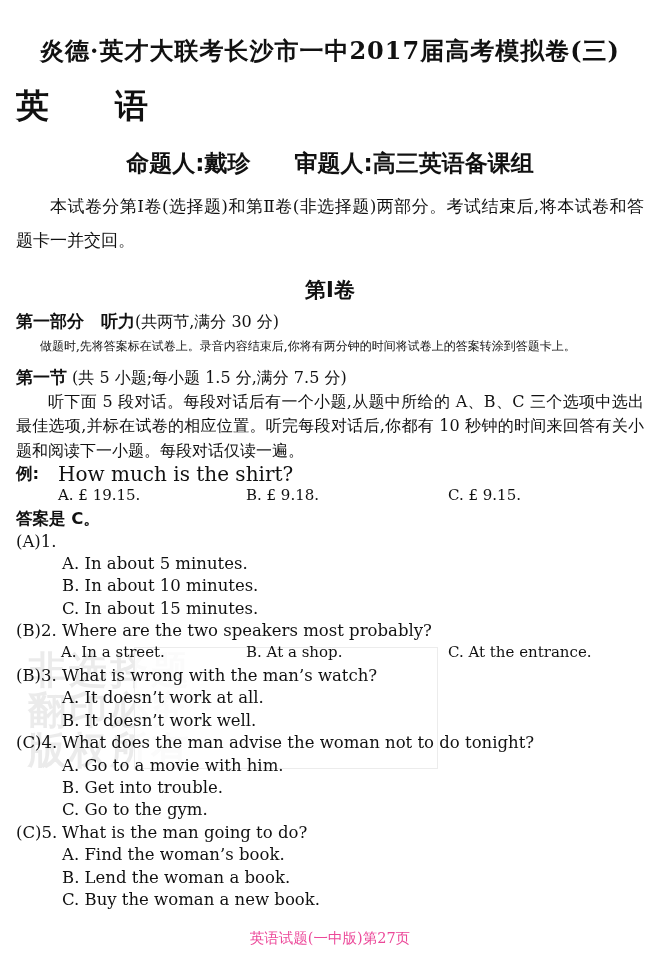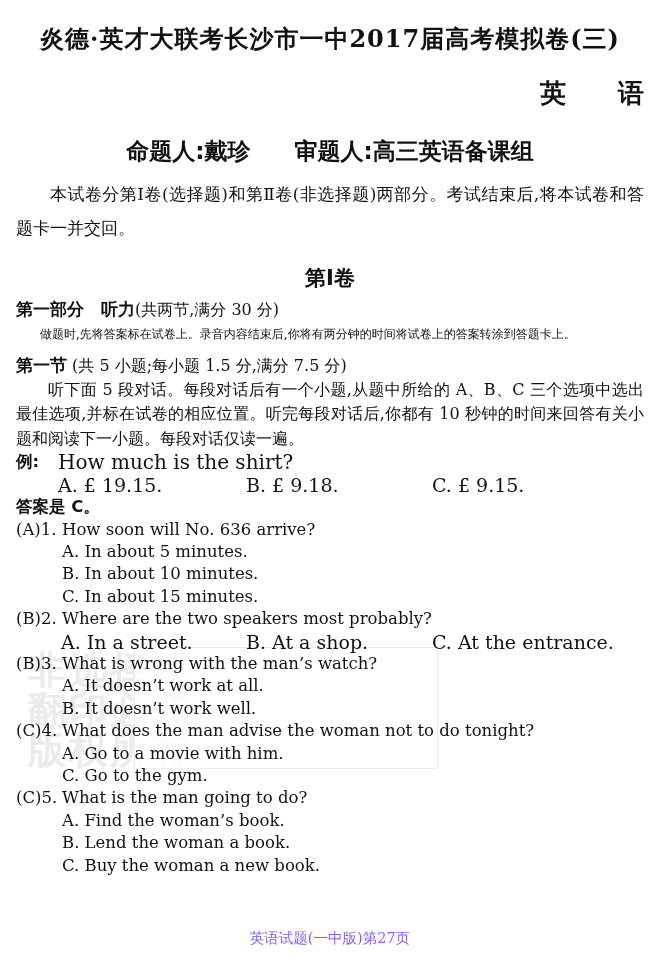--- a/index.html
+++ b/index.html
@@ -10,34 +10,34 @@
     height: 963px;
     margin: 0 auto;
     background: #ffffff;
     color: #111;
     overflow: hidden;
     font-family: "DejaVu Serif", "Liberation Serif", serif;
   }
   .content { position: relative; z-index: 3; padding: 0 16px; }
 
   .header-title {
-    margin-top: 24px;
+    margin-top: 36px;
     text-align: center;
     font-family: "DejaVu Serif", "Liberation Serif", serif;
     font-weight: bold;
     font-size: 24px;
     line-height: 30px;
     letter-spacing: 1px;
   }
   .subject-title {
     margin-top: 20px;
-    text-align: right;
-    font-family: Liberation Serif, serif;
-    font-weight: bold;
-    font-size: 26px;
+    text-align: left;
+    font-family: Liberation Sans, sans-serif;
+    font-weight: bold;
+    font-size: 33px;
     line-height: 40px;
   }
   .setters-line {
     margin-top: 26px;
     display: flex;
     justify-content: center;
     gap: 44px;
     font-family: "DejaVu Sans", "Liberation Sans", sans-serif;
     font-weight: bold;
     font-size: 23px;
@@ -83,44 +83,44 @@
   }
   .example-line { display: flex; line-height: 22.5px; }
   .example-label {
     font-family: "DejaVu Sans", "Liberation Sans", sans-serif;
     font-weight: bold;
     font-size: 16.5px;
     width: 42px;
     flex-shrink: 0;
   }
   .example-q { font-size: 20px; }
-  .opt-row { position: relative; height: 22.5px; font-size: 19px; }
+  .opt-row { position: relative; height: 22.5px; font-size: 15px; }
   .opt-row .c1 { position: absolute; left: 42px; white-space: nowrap; }
   .opt-row .c2 { position: absolute; left: 230px; white-space: nowrap; }
-  .opt-row .c3 { position: absolute; left: 416px; white-space: nowrap; }
+  .opt-row .c3 { position: absolute; left: 432px; white-space: nowrap; }
   .answer-note {
     font-family: "DejaVu Sans", "Liberation Sans", sans-serif;
     font-weight: bold;
     font-size: 16.5px;
     line-height: 22.5px;
   }
   .q-line { display: flex; line-height: 22.4px; font-size: 16.5px; }
   .q-tag { width: 46px; flex-shrink: 0; white-space: nowrap; }
   .q-text { white-space: nowrap; }
   .q-opt { margin-left: 46px; line-height: 22.4px; font-size: 16.5px; }
 
   .page-footer {
     position: absolute;
     z-index: 3;
     top: 929px;
     left: 0;
     width: 100%;
     text-align: center;
     font-size: 14.5px;
-    color: #8b5cf6;
+    color: #ec4899;
   }
 
   .watermark {
     position: absolute;
     z-index: 1;
     left: 28px;
     top: 650px;
     font-family: "DejaVu Sans", "Liberation Sans", sans-serif;
     font-weight: bold;
     font-size: 38px;
@@ -190,21 +190,20 @@
       <span class="c1">A. £ 19.15.</span>
       <span class="c2">B. £ 9.18.</span>
       <span class="c3">C. £ 9.15.</span>
     </div>
 
     <div class="answer-note">答案是 C。</div>
 
     <div class="q">
       <div class="q-line">
         <span class="q-tag">(A)1.</span>
-        <span class="q-text">How soon will No. 636 arrive?</span>
       </div>
       <div class="q-opt">A. In about 5 minutes.</div>
       <div class="q-opt">B. In about 10 minutes.</div>
       <div class="q-opt">C. In about 15 minutes.</div>
     </div>
 
     <div class="q">
       <div class="q-line">
         <span class="q-tag">(B)2.</span>
         <span class="q-text">Where are the two speakers most probably?</span>
@@ -224,20 +223,21 @@
       <div class="q-opt">A. It doesn’t work at all.</div>
       <div class="q-opt">B. It doesn’t work well.</div>
     </div>
 
     <div class="q">
       <div class="q-line">
         <span class="q-tag">(C)4.</span>
         <span class="q-text">What does the man advise the woman not to do tonight?</span>
       </div>
       <div class="q-opt">A. Go to a movie with him.</div>
+      <div class="q-opt">B. Get into trouble.</div>
       <div class="q-opt">C. Go to the gym.</div>
     </div>
 
     <div class="q">
       <div class="q-line">
         <span class="q-tag">(C)5.</span>
         <span class="q-text">What is the man going to do?</span>
       </div>
       <div class="q-opt">A. Find the woman’s book.</div>
       <div class="q-opt">B. Lend the woman a book.</div>

